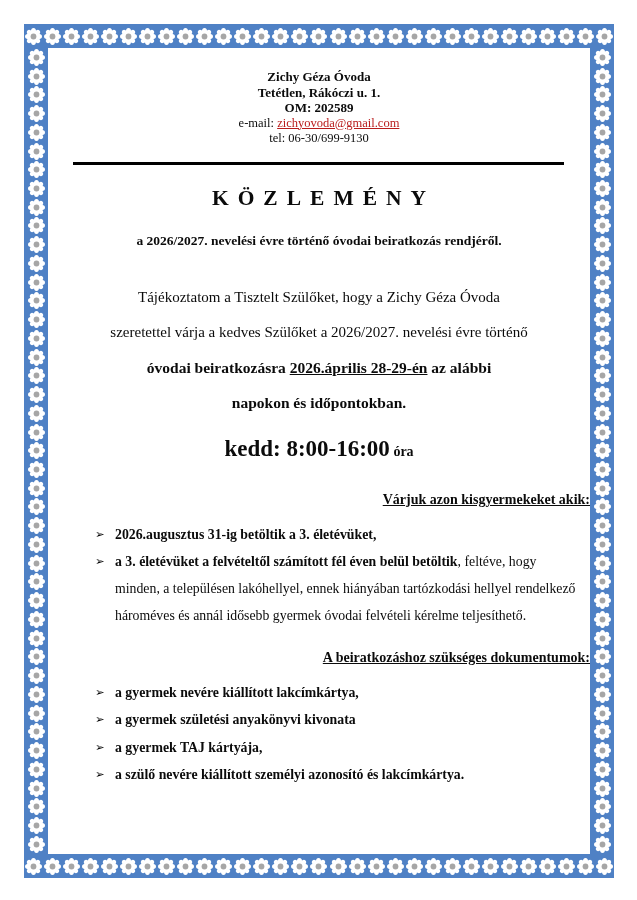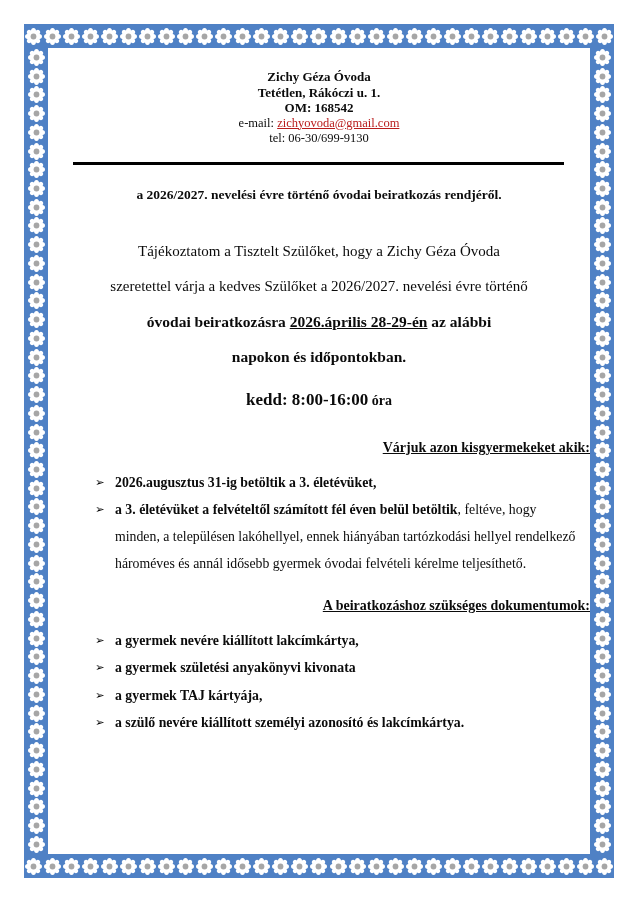--- a/index.html
+++ b/index.html
@@ -37,21 +37,21 @@
   .doc-subtitle{margin-top:22px;font-size:13.5px;font-weight:700;}
 
   .intro{margin-top:31px;font-size:15px;}
   .intro-line{line-height:35px;}
   .intro-bold{font-weight:700;font-size:15.5px;}
   .u{text-decoration:underline;}
 
   .time-line{font-weight:700;}
   .time-tue{margin-top:16px;}
   .time-wed{margin-top:20px;}
-  .time-big{font-size:17px;}
+  .time-big{font-size:23px;}
   .time-small{font-size:14px;}
 
   .section-heading{
     margin-top:30px;text-align:right;padding-left:22px;
     font-size:14px;font-weight:700;text-decoration:underline;
   }
   .section-heading.docs{margin-top:21px;padding-left:24px;}
 
   ul.arrow-list{
     list-style:none;margin:13px 0 0 0;padding:0 10px 0 47px;text-align:left;
@@ -1706,27 +1706,28 @@
       <ellipse rx="3.1" ry="4.9" cy="-5.1" fill="#ffffff" transform="rotate(315)"></ellipse>
       <circle r="3.4" fill="#a6a6a6"></circle>
     </svg>
   </div>
 
 <div class="content">
 
   <div class="org-header">
     <div class="org-bold">Zichy Géza Óvoda</div>
     <div class="org-bold">Tetétlen, Rákóczi u. 1.</div>
-    <div class="org-bold">OM: 168542</div>
+    <div class="org-bold">OM: 202589</div>
     <div class="org-reg"><span>e-mail: </span><a class="email-link">zichyovoda@gmail.com</a></div>
     <div class="org-reg">tel: 06-30/699-9130</div>
   </div>
 
   <div class="rule"></div>
 
+  <div class="doc-title">KÖZLEMÉNY</div>
   <div class="doc-subtitle">a 2026/2027. nevelési évre történő óvodai beiratkozás rendjéről.</div>
 
   <div class="intro">
     <div class="intro-line">Tájékoztatom a Tisztelt Szülőket, hogy a Zichy Géza Óvoda</div>
     <div class="intro-line">szeretettel várja a kedves Szülőket a 2026/2027. nevelési évre történő</div>
     <div class="intro-line intro-bold"><span>óvodai beiratkozásra </span><span class="u">2026.április 28-29-én</span><span> az alábbi</span></div>
     <div class="intro-line intro-bold">napokon és időpontokban.</div>
   </div>
 
   <div class="time-line time-tue"><span class="time-big">kedd: 8:00-16:00</span><span class="time-small"> óra</span></div>

